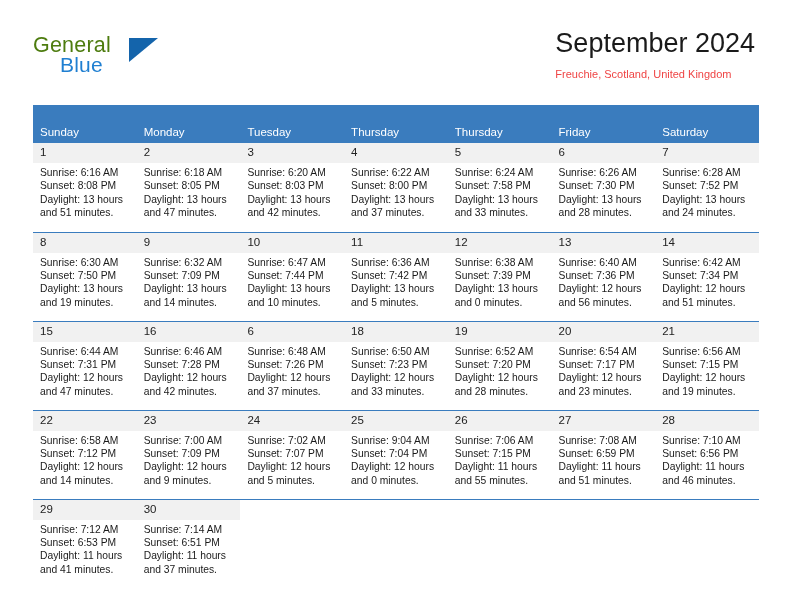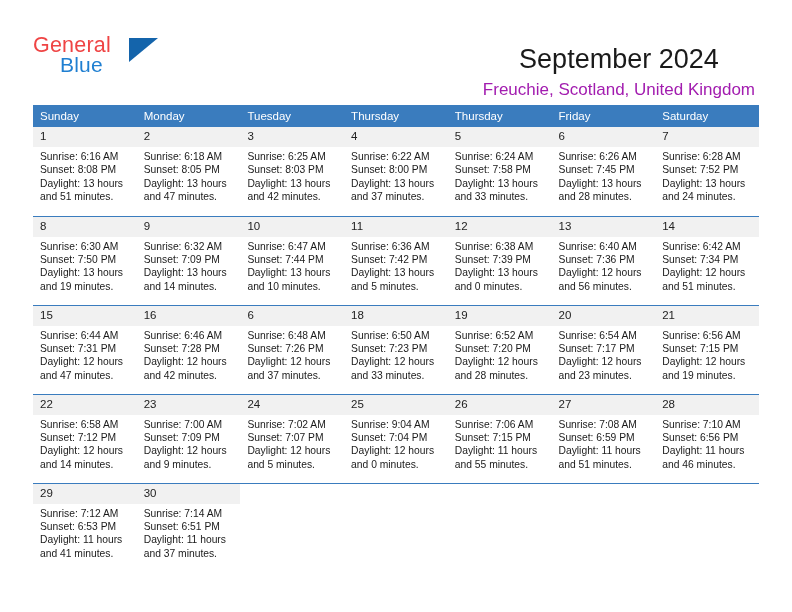--- a/index.html
+++ b/index.html
@@ -35,21 +35,21 @@
     top: 33px;
     width: 170px;
     height: 48px;
   }
   .logo-general {
     position: absolute;
     left: 0;
     top: 0;
     font-size: 21.5px;
     letter-spacing: 0.2px;
-    color: #ef4444;
+    color: #4d7c0f;
     font-family: "Liberation Sans", sans-serif;
   }
   .logo-blue {
     position: absolute;
     left: 27px;
     top: 20px;
     font-size: 21px;
     letter-spacing: 0.2px;
     color: #1f7fd1;
     font-family: "Liberation Sans", sans-serif;
@@ -61,55 +61,54 @@
     width: 0;
     height: 0;
     border-left: 29px solid #1464ab;
     border-bottom: 24px solid transparent;
   }
 
   .title-block {
     position: absolute;
     right: 37px;
     top: 26px;
-    text-align: center;
-    margin-top: 16px;
+    text-align: left;
   }
   .cal-title {
     font-size: 27px;
     font-weight: 400;
     color: #1a1a1a;
     line-height: 34px;
     white-space: nowrap;
   }
   .cal-subtitle {
-    font-size: 17px;
+    font-size: 11px;
     font-weight: 400;
-    color: #a21caf;
+    color: #ef4444;
     line-height: 22px;
     margin-top: 3px;
     white-space: nowrap;
   }
 
   
   .calendar {
     position: absolute;
     left: 33px;
     top: 105px;
     width: 726px;
     border-collapse: collapse;
     table-layout: fixed;
   }
   .calendar th {
     background: #3a7cbe;
     color: #ffffff;
     font-size: 11.5px;
     font-weight: 400;
     text-align: left;
-    padding: 5px 0 5px 7px;
+    padding: 21px 0 5px 7px;
     height: 18px;
     box-sizing: border-box;
     border: none;
   }
   .calendar td {
     vertical-align: top;
     padding: 0;
     border: none;
     border-top: 1px solid #3a7cbe;
     height: 89px;
@@ -192,21 +191,21 @@
           <div class="details">
             <div>Sunrise: 6:18 AM</div>
             <div>Sunset: 8:05 PM</div>
             <div>Daylight: 13 hours</div>
             <div>and 47 minutes.</div>
           </div>
         </td>
         <td>
           <div class="daynum">3</div>
           <div class="details">
-            <div>Sunrise: 6:25 AM</div>
+            <div>Sunrise: 6:20 AM</div>
             <div>Sunset: 8:03 PM</div>
             <div>Daylight: 13 hours</div>
             <div>and 42 minutes.</div>
           </div>
         </td>
         <td>
           <div class="daynum">4</div>
           <div class="details">
             <div>Sunrise: 6:22 AM</div>
             <div>Sunset: 8:00 PM</div>
@@ -220,21 +219,21 @@
             <div>Sunrise: 6:24 AM</div>
             <div>Sunset: 7:58 PM</div>
             <div>Daylight: 13 hours</div>
             <div>and 33 minutes.</div>
           </div>
         </td>
         <td>
           <div class="daynum">6</div>
           <div class="details">
             <div>Sunrise: 6:26 AM</div>
-            <div>Sunset: 7:45 PM</div>
+            <div>Sunset: 7:30 PM</div>
             <div>Daylight: 13 hours</div>
             <div>and 28 minutes.</div>
           </div>
         </td>
         <td>
           <div class="daynum">7</div>
           <div class="details">
             <div>Sunrise: 6:28 AM</div>
             <div>Sunset: 7:52 PM</div>
             <div>Daylight: 13 hours</div>

